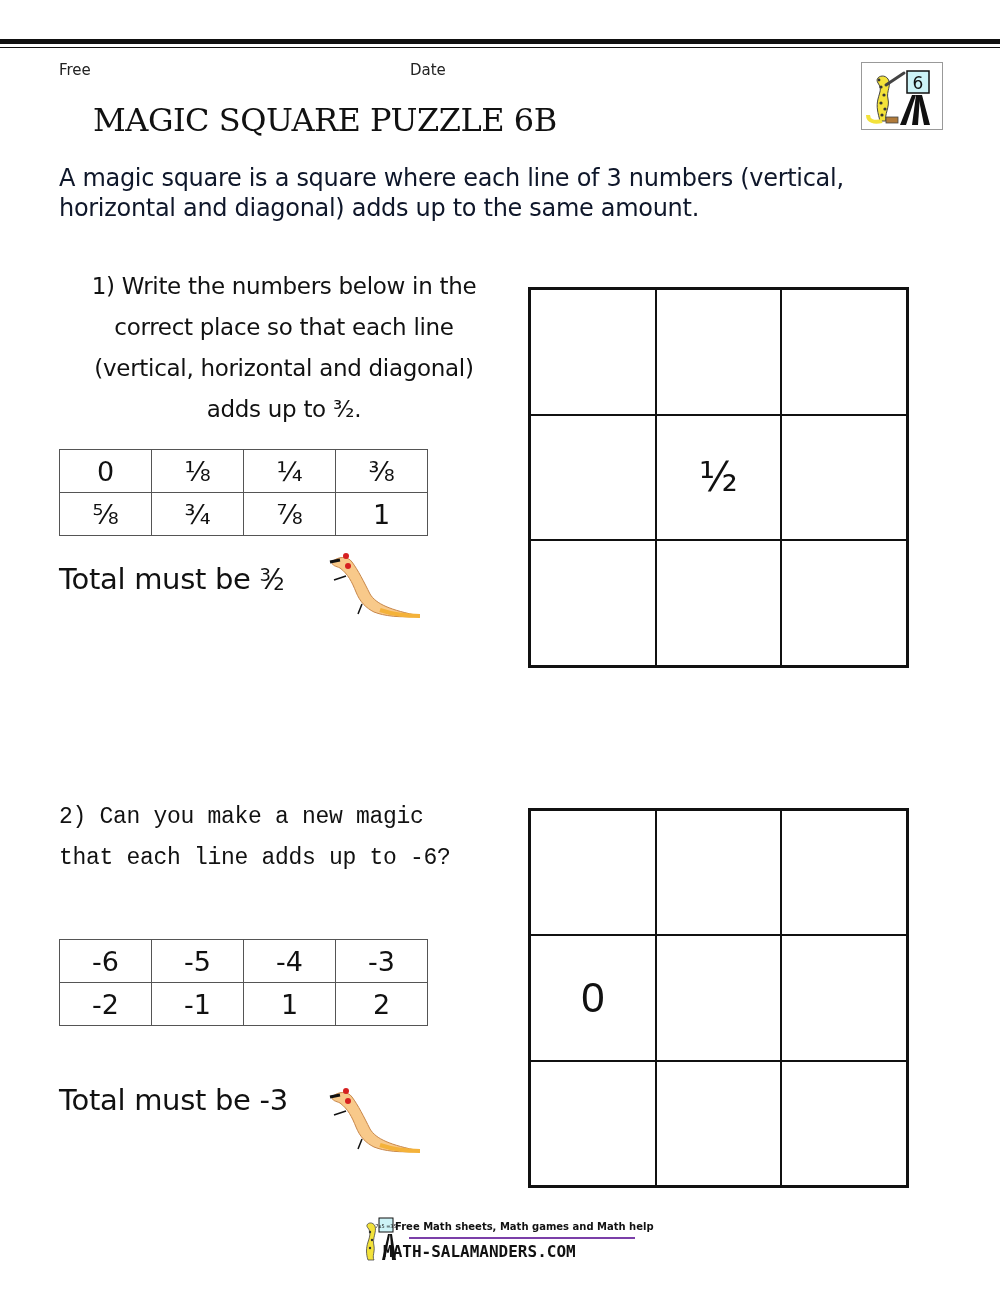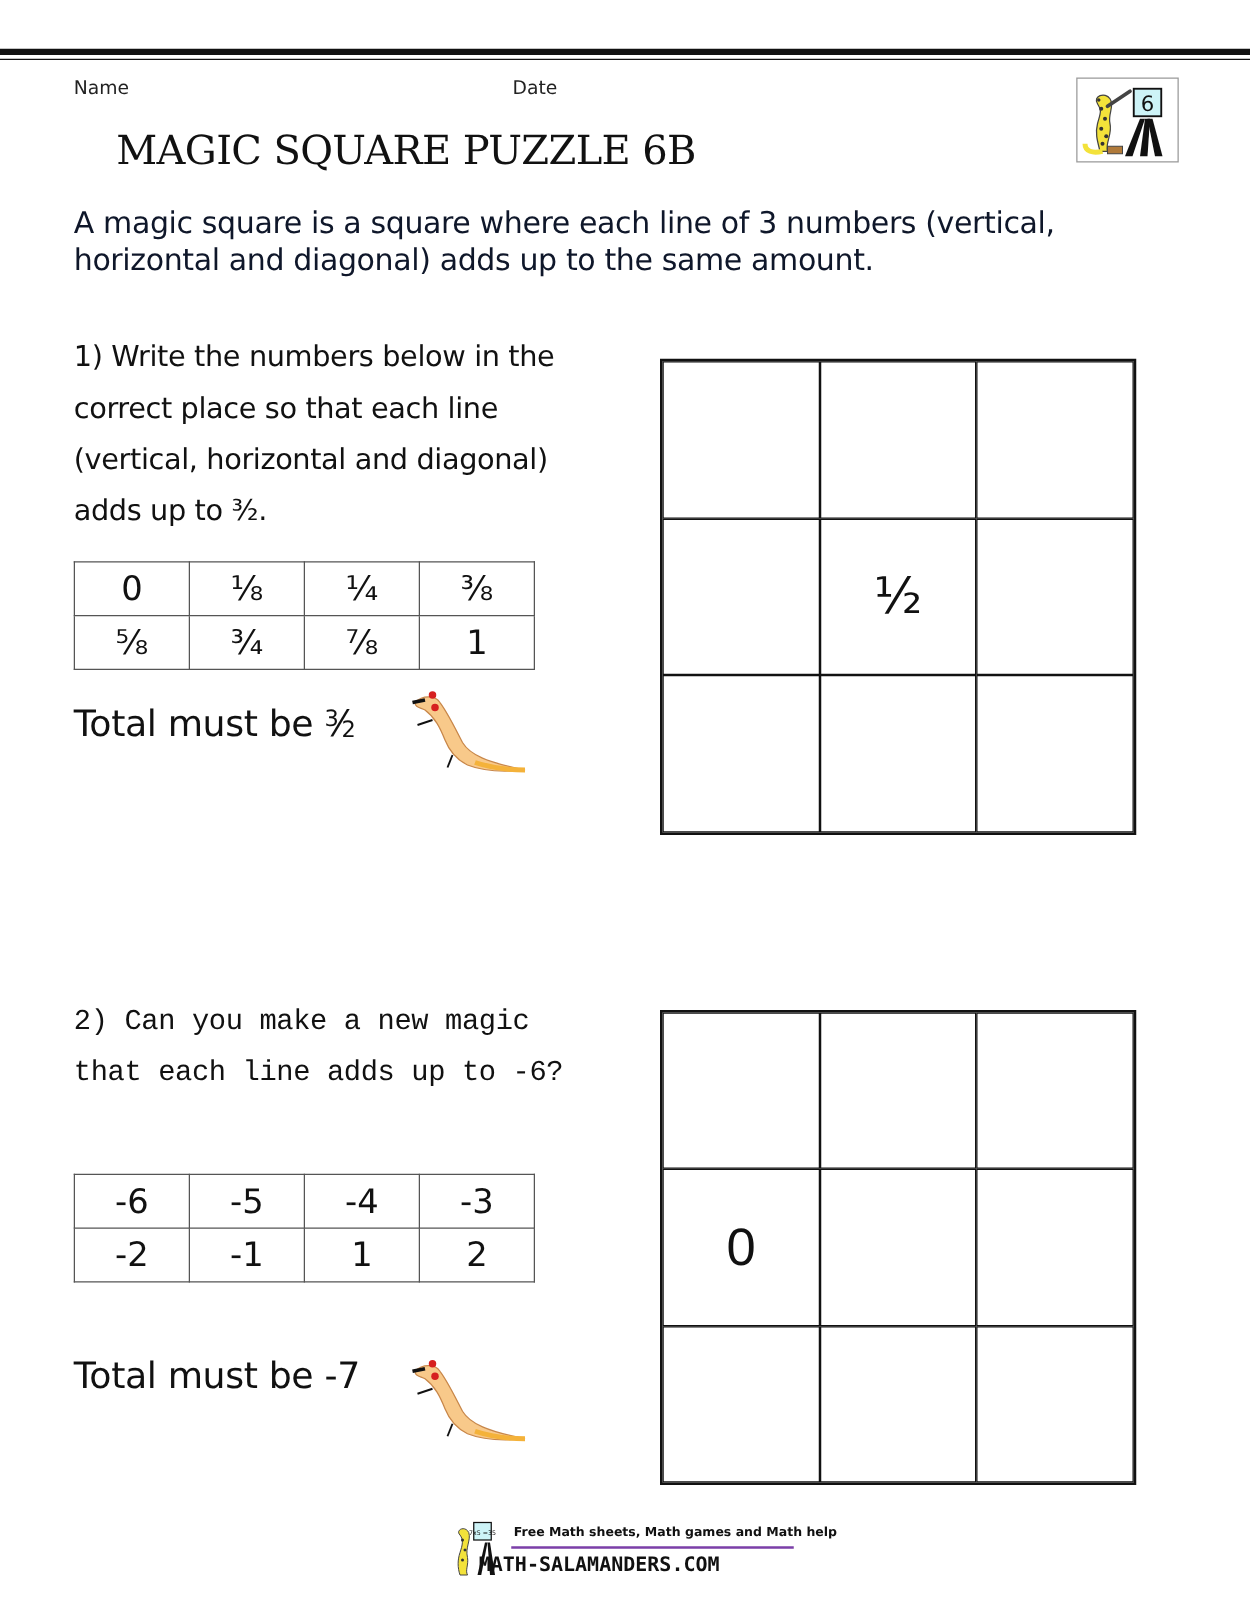--- a/index.html
+++ b/index.html
@@ -51,21 +51,21 @@
     font-family: "DejaVu Sans Mono", "Liberation Mono", monospace;
     font-size: 16px; font-weight: bold; letter-spacing: 0px; color: #111; white-space: nowrap;
   }
 </style>
 </head>
 <body>
 
 <div class="abs rule-thick"></div>
 <div class="abs rule-thin"></div>
 
-<div class="abs label-small" style="left:59px; top:61px;">Name</div>
+<div class="abs label-small" style="left:59px; top:61px;">Free</div>
 <div class="abs label-small" style="left:410px; top:61px;">Date</div>
 
 <div class="abs logo-box">
   <svg width="80" height="66" viewBox="0 0 80 66">
 
     <polygon points="38,62 50,32 54,32 44,62" fill="#111"></polygon>
     <polygon points="50,62 54,32 58,32 56,62" fill="#111"></polygon>
     <polygon points="62,62 56,32 60,32 68,62" fill="#111"></polygon>
 
     <rect x="45" y="8" width="22" height="22" fill="#cdf3f7" stroke="#111" stroke-width="1.5"></rect>
@@ -81,21 +81,21 @@
     <circle cx="20" cy="52" r="1.6" fill="#333"></circle>
       <circle cx="17" cy="17" r="1.4" fill="#333"></circle>
     <rect x="24" y="54" width="12" height="6" fill="#b07a3a" stroke="#444" stroke-width="0.8"></rect>
   </svg>
 </div>
 
 <div class="abs title" style="left:59px; top:101px;">MAGIC SQUARE PUZZLE 6B</div>
 
 <div class="abs intro" style="left:59px; top:163px; width:820px;">A magic square is a square where each line of 3 numbers (vertical, horizontal and diagonal) adds up to the same amount.</div>
 
-<div class="abs question" style="left:59px; top:266px; width:450px;">
+<div class="abs question" style="left:59px; top:266px; width:450px;text-align:center;">
   <div>1) Write the numbers below in the</div>
   <div>correct place so that each line</div>
   <div>(vertical, horizontal and diagonal)</div>
   <div>adds up to ³⁄₂.</div>
 </div>
 
 <table class="abs numbers" style="left:59px; top:449px;">
   <tbody>
       <tr>
     <td>0</td>
@@ -156,21 +156,21 @@
   </tr>
   <tr>
     <td>-2</td>
     <td>-1</td>
     <td>1</td>
     <td>2</td>
   </tr>
 </tbody>
   </table>
 
-<div class="abs total" style="left:59px; top:1083px;">Total must be -7</div>
+<div class="abs total" style="left:59px; top:1083px;">Total must be -3</div>
 
 <div class="abs" style="left:320px; top:1083px; width:105px; height:78px;">
   <svg width="105" height="78" viewBox="0 0 105 78">
     <path d="M12,14 C18,8 28,8 32,14 C38,22 44,34 50,46 C56,56 70,62 100,68 C80,70 64,68 54,64 C46,60 40,54 36,44 C32,34 28,26 20,20 C16,18 12,18 12,14 Z" fill="#f8c98a" stroke="#c8874a" stroke-width="1"></path>
     <path d="M60,62 C72,66 86,68 100,68" stroke="#f4b23a" stroke-width="4" fill="none"></path>
     <path d="M10,14 L20,12" stroke="#111" stroke-width="3"></path>
     <circle cx="26" cy="8" r="3" fill="#d62020"></circle>
       <circle cx="28" cy="18" r="3" fill="#d62020"></circle>
     <path d="M26,28 L14,32" stroke="#111" stroke-width="1.5"></path>
     <path d="M42,56 L38,66" stroke="#111" stroke-width="1.5"></path>
@@ -194,15 +194,15 @@
     <rect x="17" y="2" width="14" height="14" fill="#cdf3f7" stroke="#111" stroke-width="1"></rect>
     <text x="24" y="12" text-anchor="middle" font-family="DejaVu Sans, sans-serif" font-size="5" fill="#111">7x5 =35</text>
     <path d="M6,12 C2,8 10,4 13,10 C15,16 10,22 12,30 C13,36 10,40 12,44 L6,44 C4,38 4,32 6,26 C8,20 9,16 6,12 Z" fill="#f3e23a" stroke="#444" stroke-width="0.8"></path>
     <circle cx="8" cy="16" r="1.2" fill="#333"></circle>
       <circle cx="10" cy="24" r="1.2" fill="#333"></circle>
       <circle cx="8" cy="32" r="1.2" fill="#333"></circle>
     <polygon points="20,44 26,18 28,18 23,44" fill="#111"></polygon>
     <polygon points="30,44 28,18 30,18 34,44" fill="#111"></polygon>
   </svg>
 </div>
-<div class="abs footer-tag" style="left:411px; top:1221px;">Free Math sheets, Math games and Math help</div>
+<div class="abs footer-tag" style="left:395px; top:1221px;">Free Math sheets, Math games and Math help</div>
 <div class="abs footer-line" style="left:409px; top:1237px; width:226px;"></div>
 <div class="abs footer-brand" style="left:383px; top:1242px;">MATH-SALAMANDERS.COM</div>
 
 </body></html>

